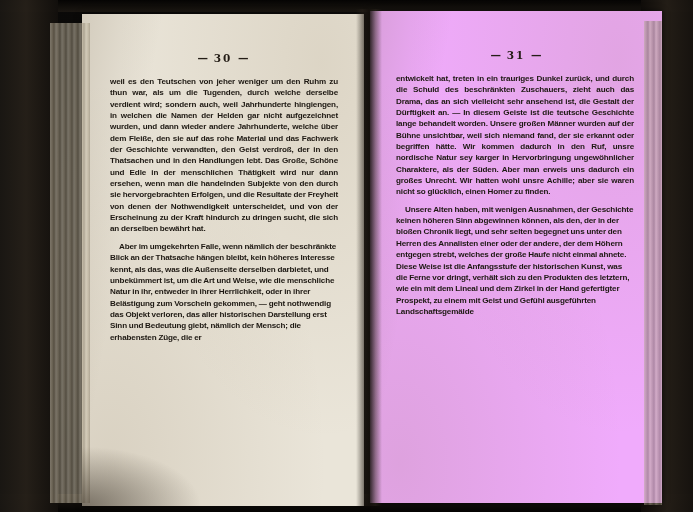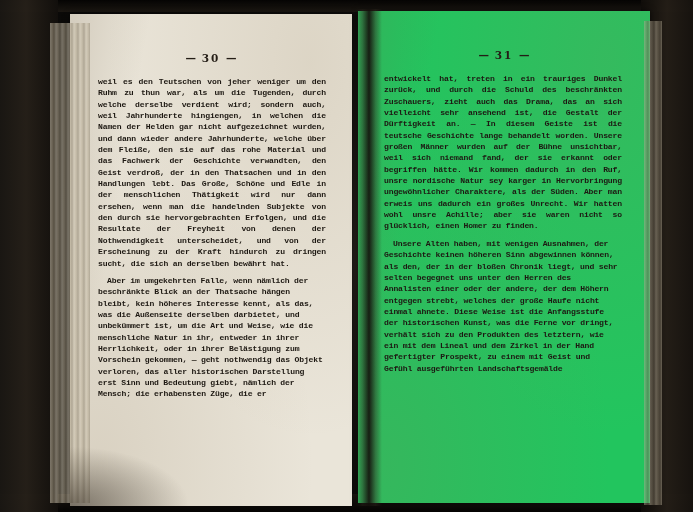--- a/index.html
+++ b/index.html
@@ -101,30 +101,30 @@
     position: absolute;
     inset: 0;
     background:
       linear-gradient(100deg, rgba(120,104,78,0.20) 0%, rgba(255,252,245,0.0) 22%),
       radial-gradient(ellipse at 85% 10%, rgba(150,130,95,0.16), rgba(0,0,0,0) 60%),
       radial-gradient(ellipse at 10% 92%, rgba(140,120,88,0.18), rgba(0,0,0,0) 60%);
     pointer-events: none;
   }
 
   .page-left {
-    left: 30px;
+    left: 42px;
     width: 282px;
     top: 5px;
     background: #eae5d9;
   }
   .page-right {
-    left: 318px;
+    left: 330px;
     width: 292px;
     top: 2px;
-    background: #22c55e;
+    background: #f0abfc;
   }
 
   
   .leaf-stack {
     position: absolute;
     left: 10px;
     top: 14px;
     width: 40px;
     height: 480px;
     background:
@@ -168,21 +168,21 @@
   .folio .dash {
     letter-spacing: 0;
     font-weight: 700;
   }
 
   .body-text {
     font-size: 8.1px;
     line-height: 11.35px;
     color: #1d1812;
     text-align: justify;
-    font-family: Liberation Mono, monospace;
+    font-family: Liberation Sans, sans-serif;
     font-weight: 700;
     letter-spacing: -0.15px;
     word-spacing: -0.2px;
     -webkit-font-smoothing: none;
   }
   .page-left .body-text {
     margin: 0 26px 0 28px;
   }
   .page-right .body-text {
     margin: 0 28px 0 26px;

